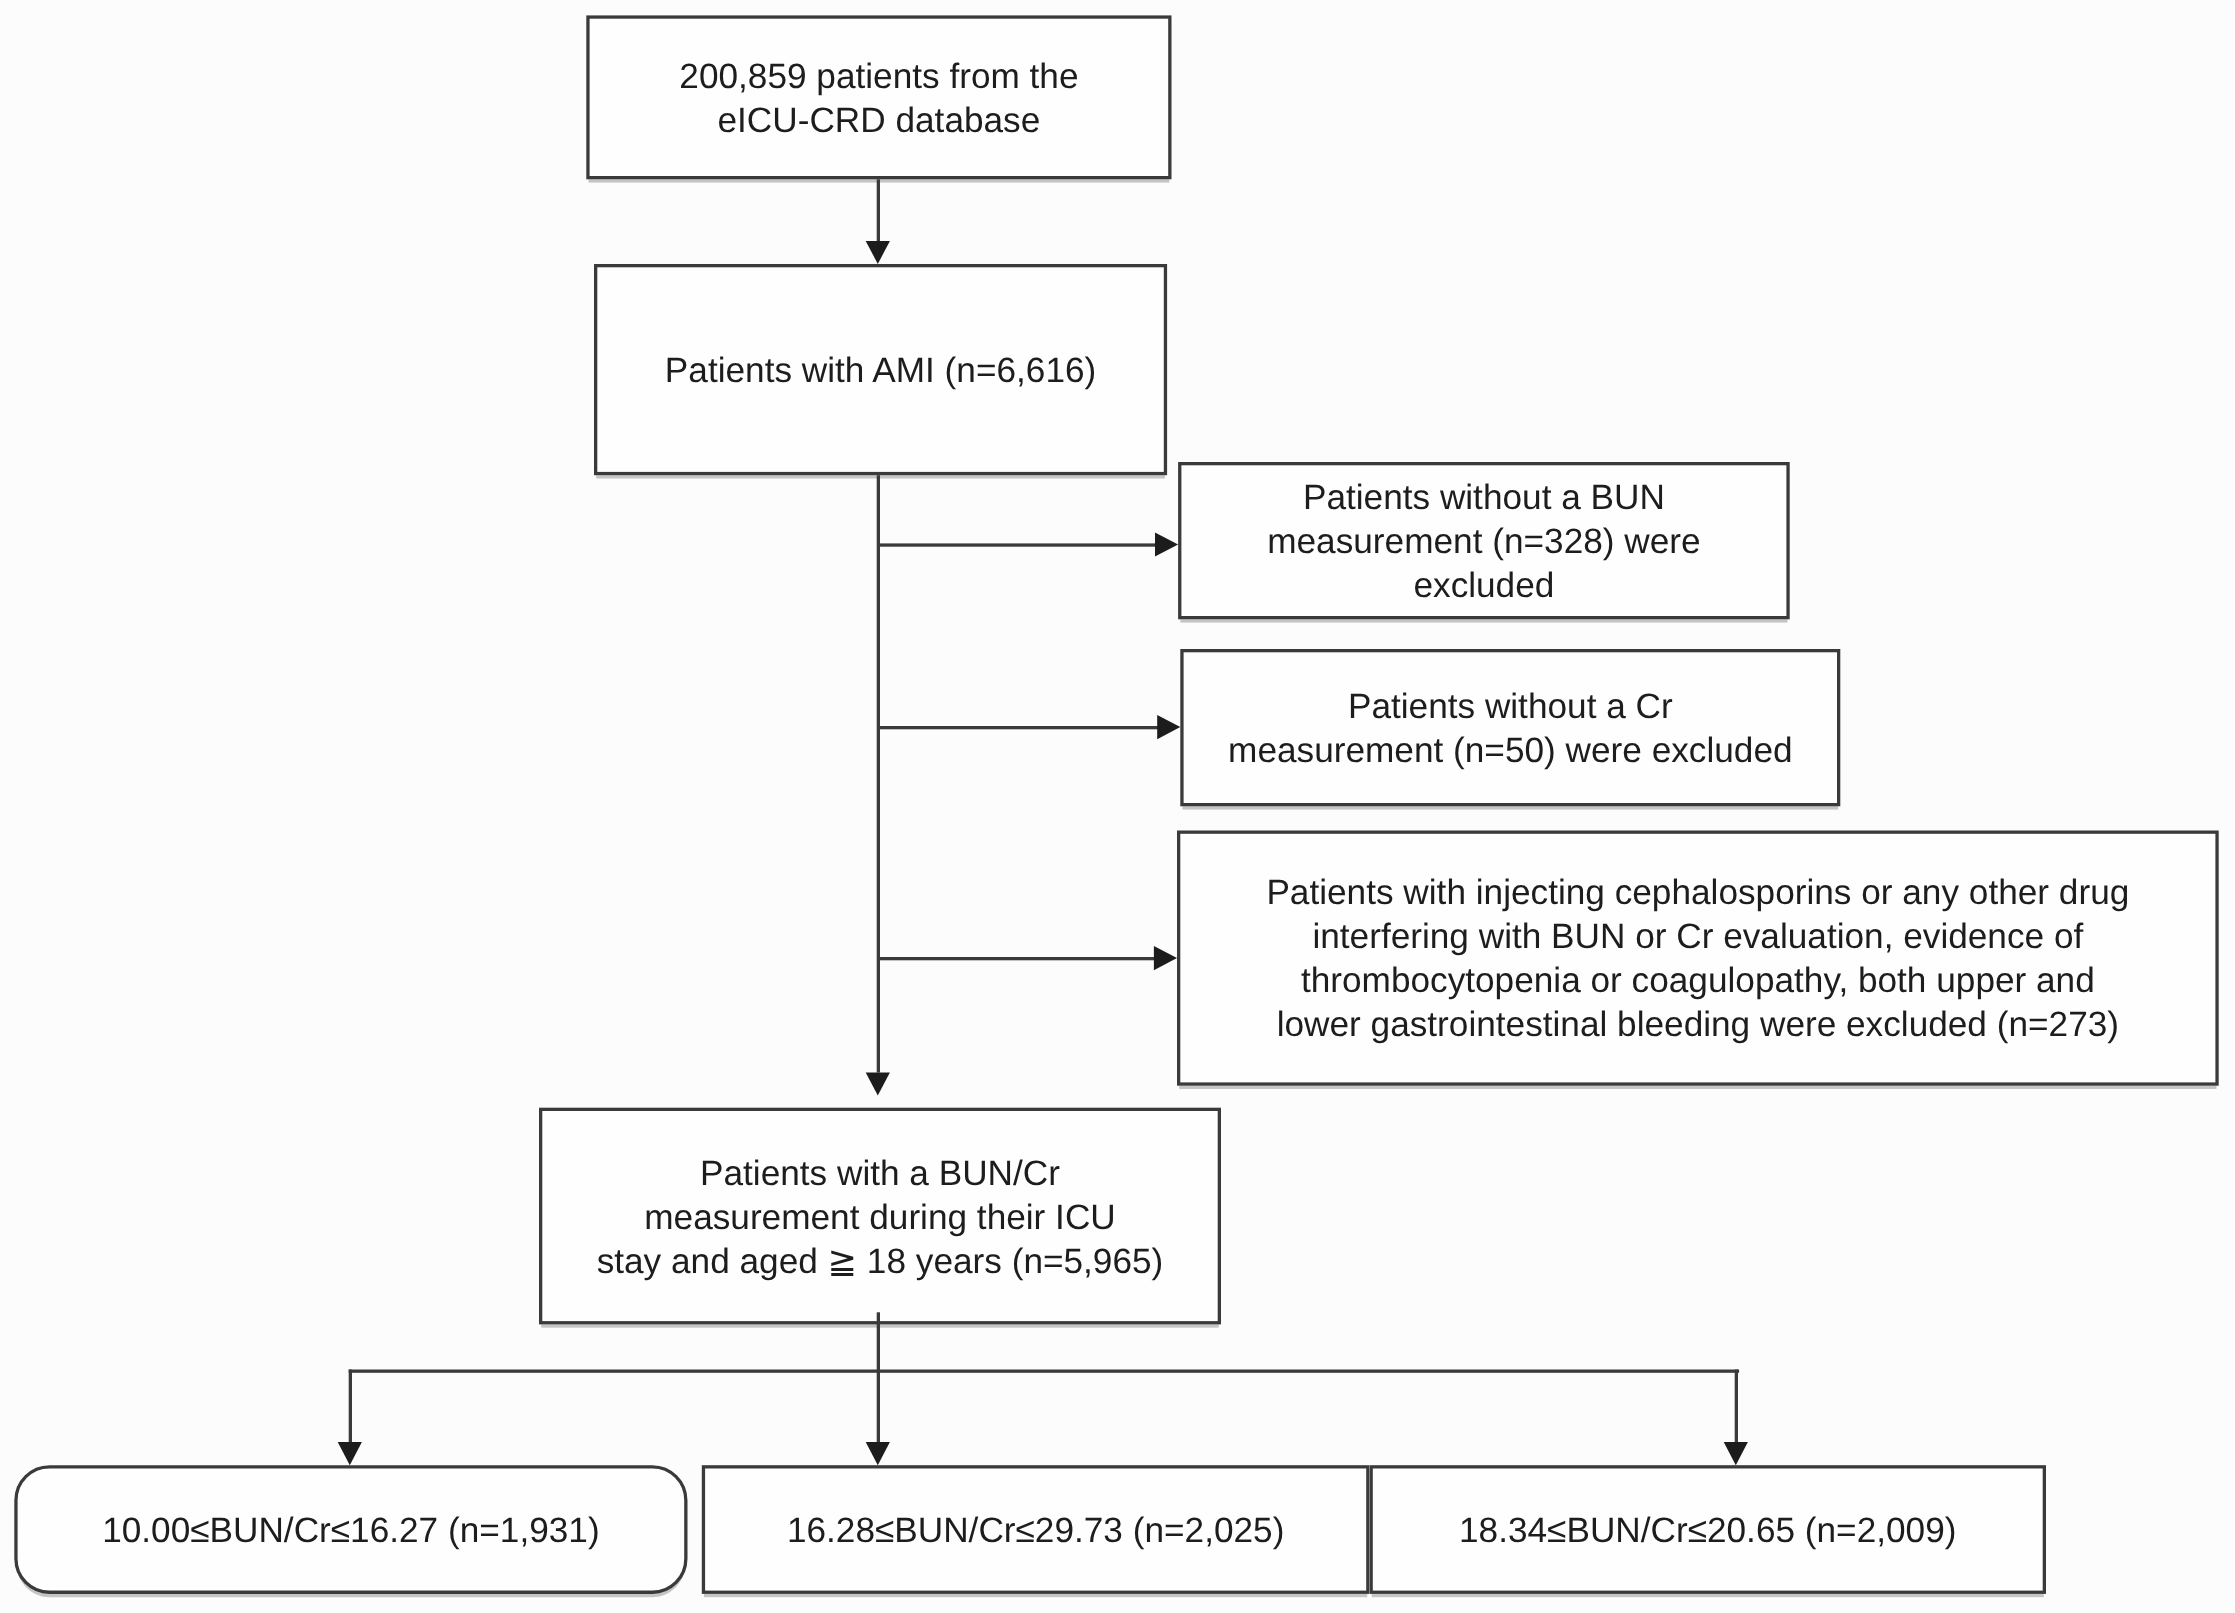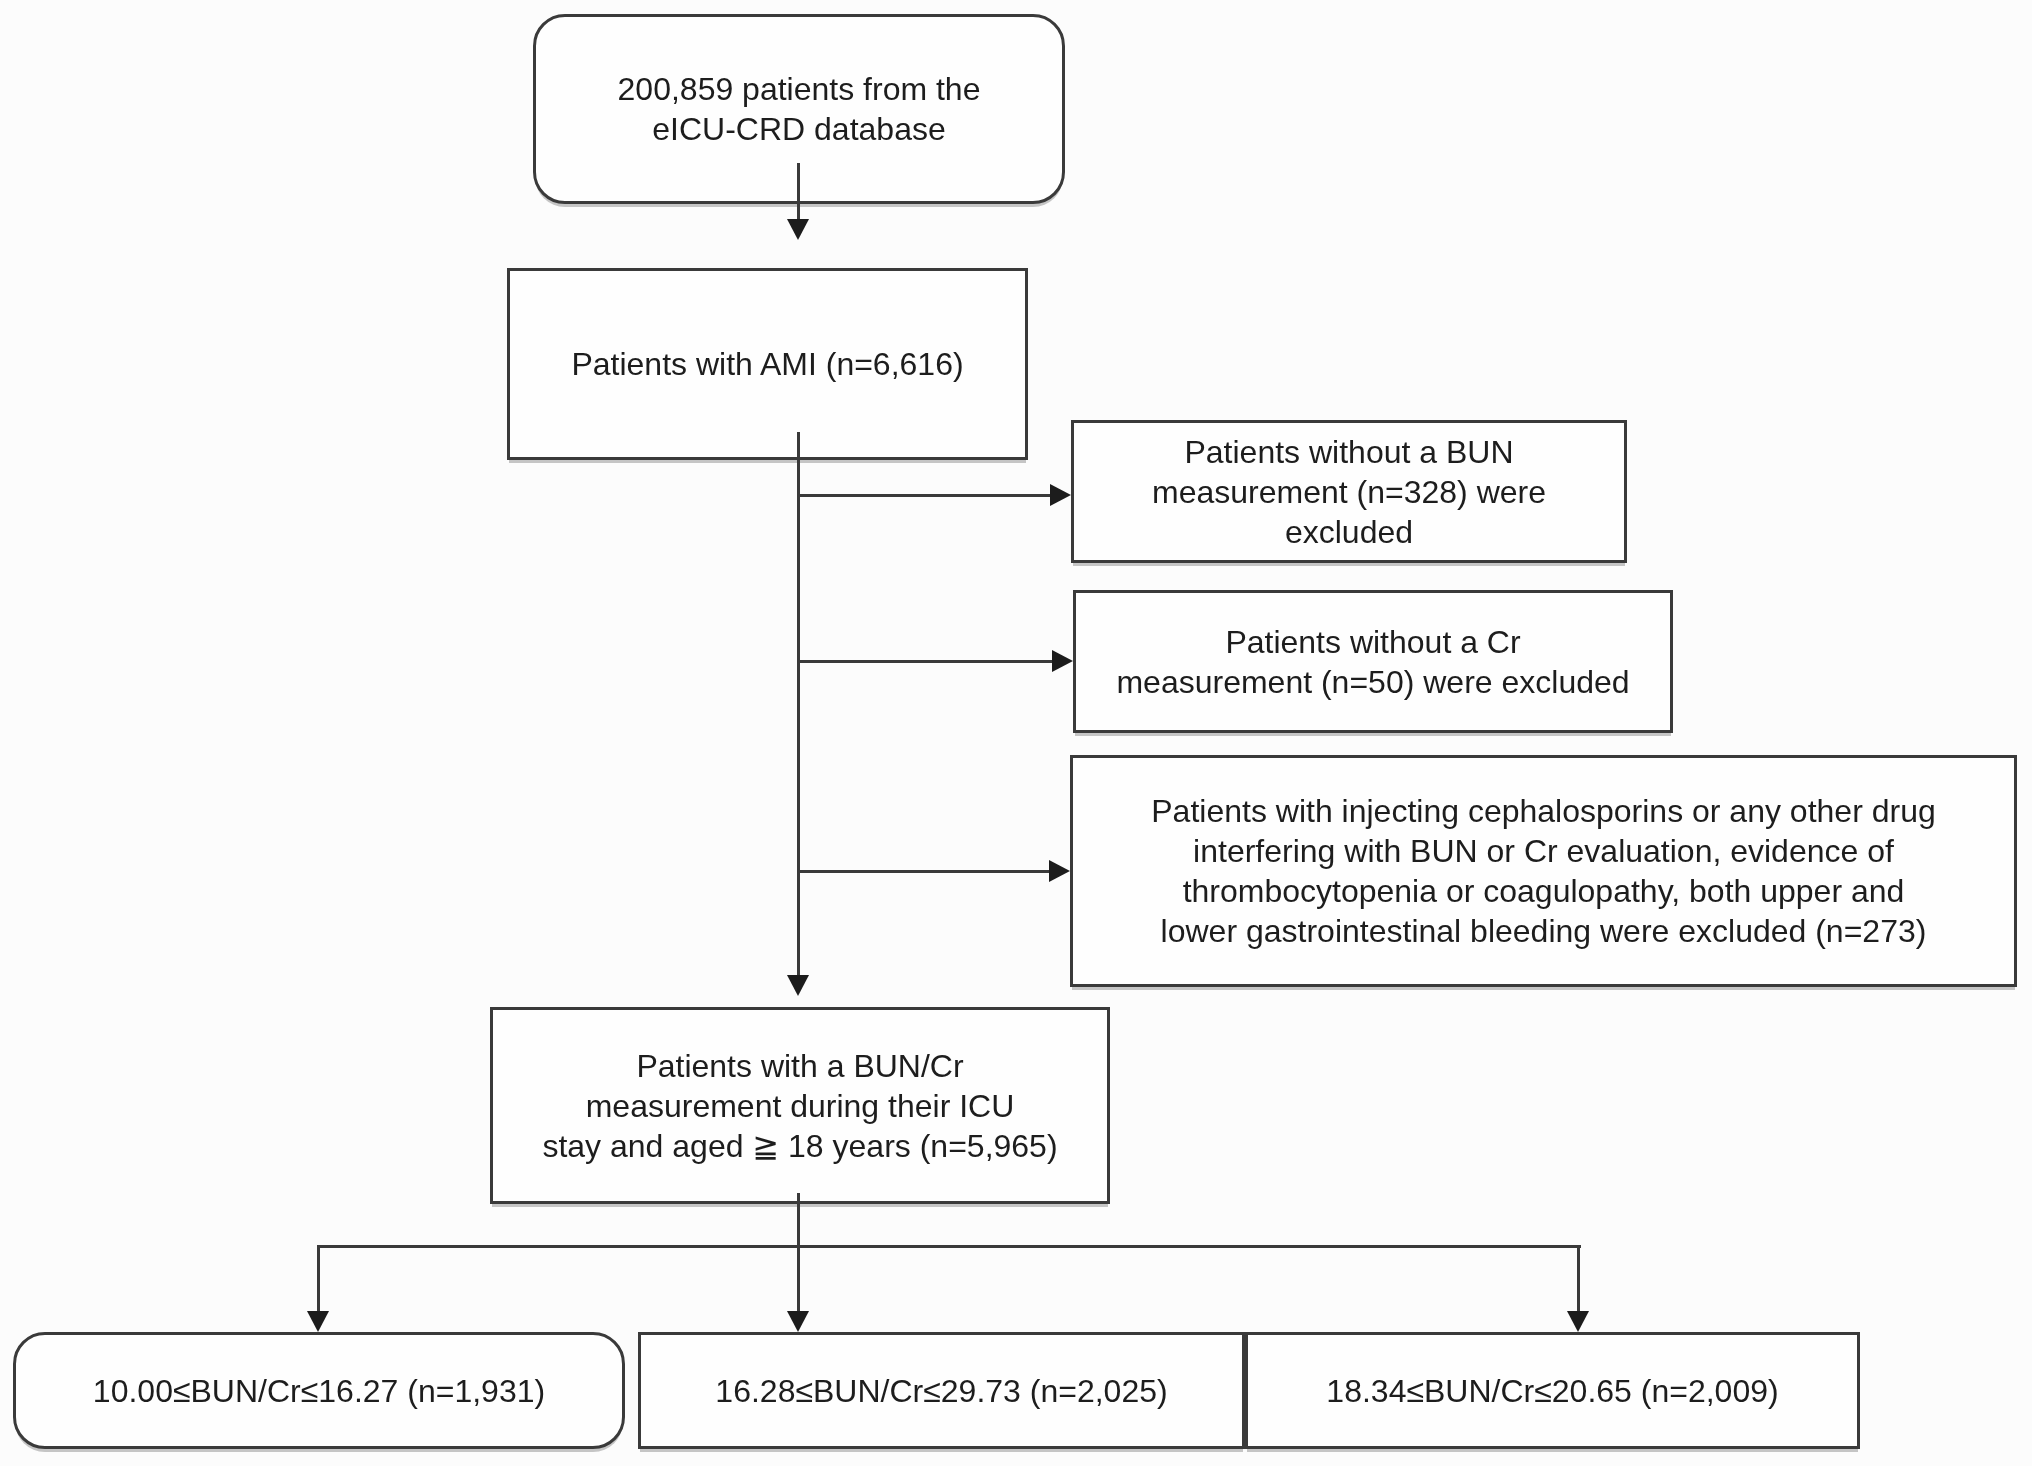--- a/index.html
+++ b/index.html
@@ -49,22 +49,22 @@
   }
   .arrow-right {
     position: absolute;
     width: 0; height: 0;
     border-top: 11px solid transparent;
     border-bottom: 11px solid transparent;
     border-left: 21px solid #1c1c1c;
   }
 
   
-  #node-source   { left: 533px;  top: 14px;   width: 532px; height: 190px; border-radius: 32px; }
-  #node-ami      { left: 507px;  top: 240px;  width: 521px; height: 192px; margin-top: 28px; }
+  #node-source   { left: 533px;  top: 14px;   width: 532px; height: 149px; }
+  #node-ami      { left: 540px;  top: 240px;  width: 521px; height: 192px; }
   #node-excl-bun { left: 1071px; top: 420px;  width: 556px; height: 143px; }
   #node-excl-cr  { left: 1073px; top: 590px;  width: 600px; height: 143px; }
   #node-excl-oth { left: 1070px; top: 755px;  width: 947px; height: 232px; }
   #node-included { left: 490px;  top: 996px;  width: 620px; height: 197px; margin-top: 11px; }
   #node-t1       { left: 13px;   top: 1332px; width: 612px; height: 117px; border-radius: 32px; }
   #node-t2       { left: 638px;  top: 1332px; width: 607px; height: 117px; }
   #node-t3       { left: 1245px; top: 1332px; width: 615px; height: 117px; }
 
   
   #c-source-ami        { left: 797px;  top: 163px;  height: 58px; }

